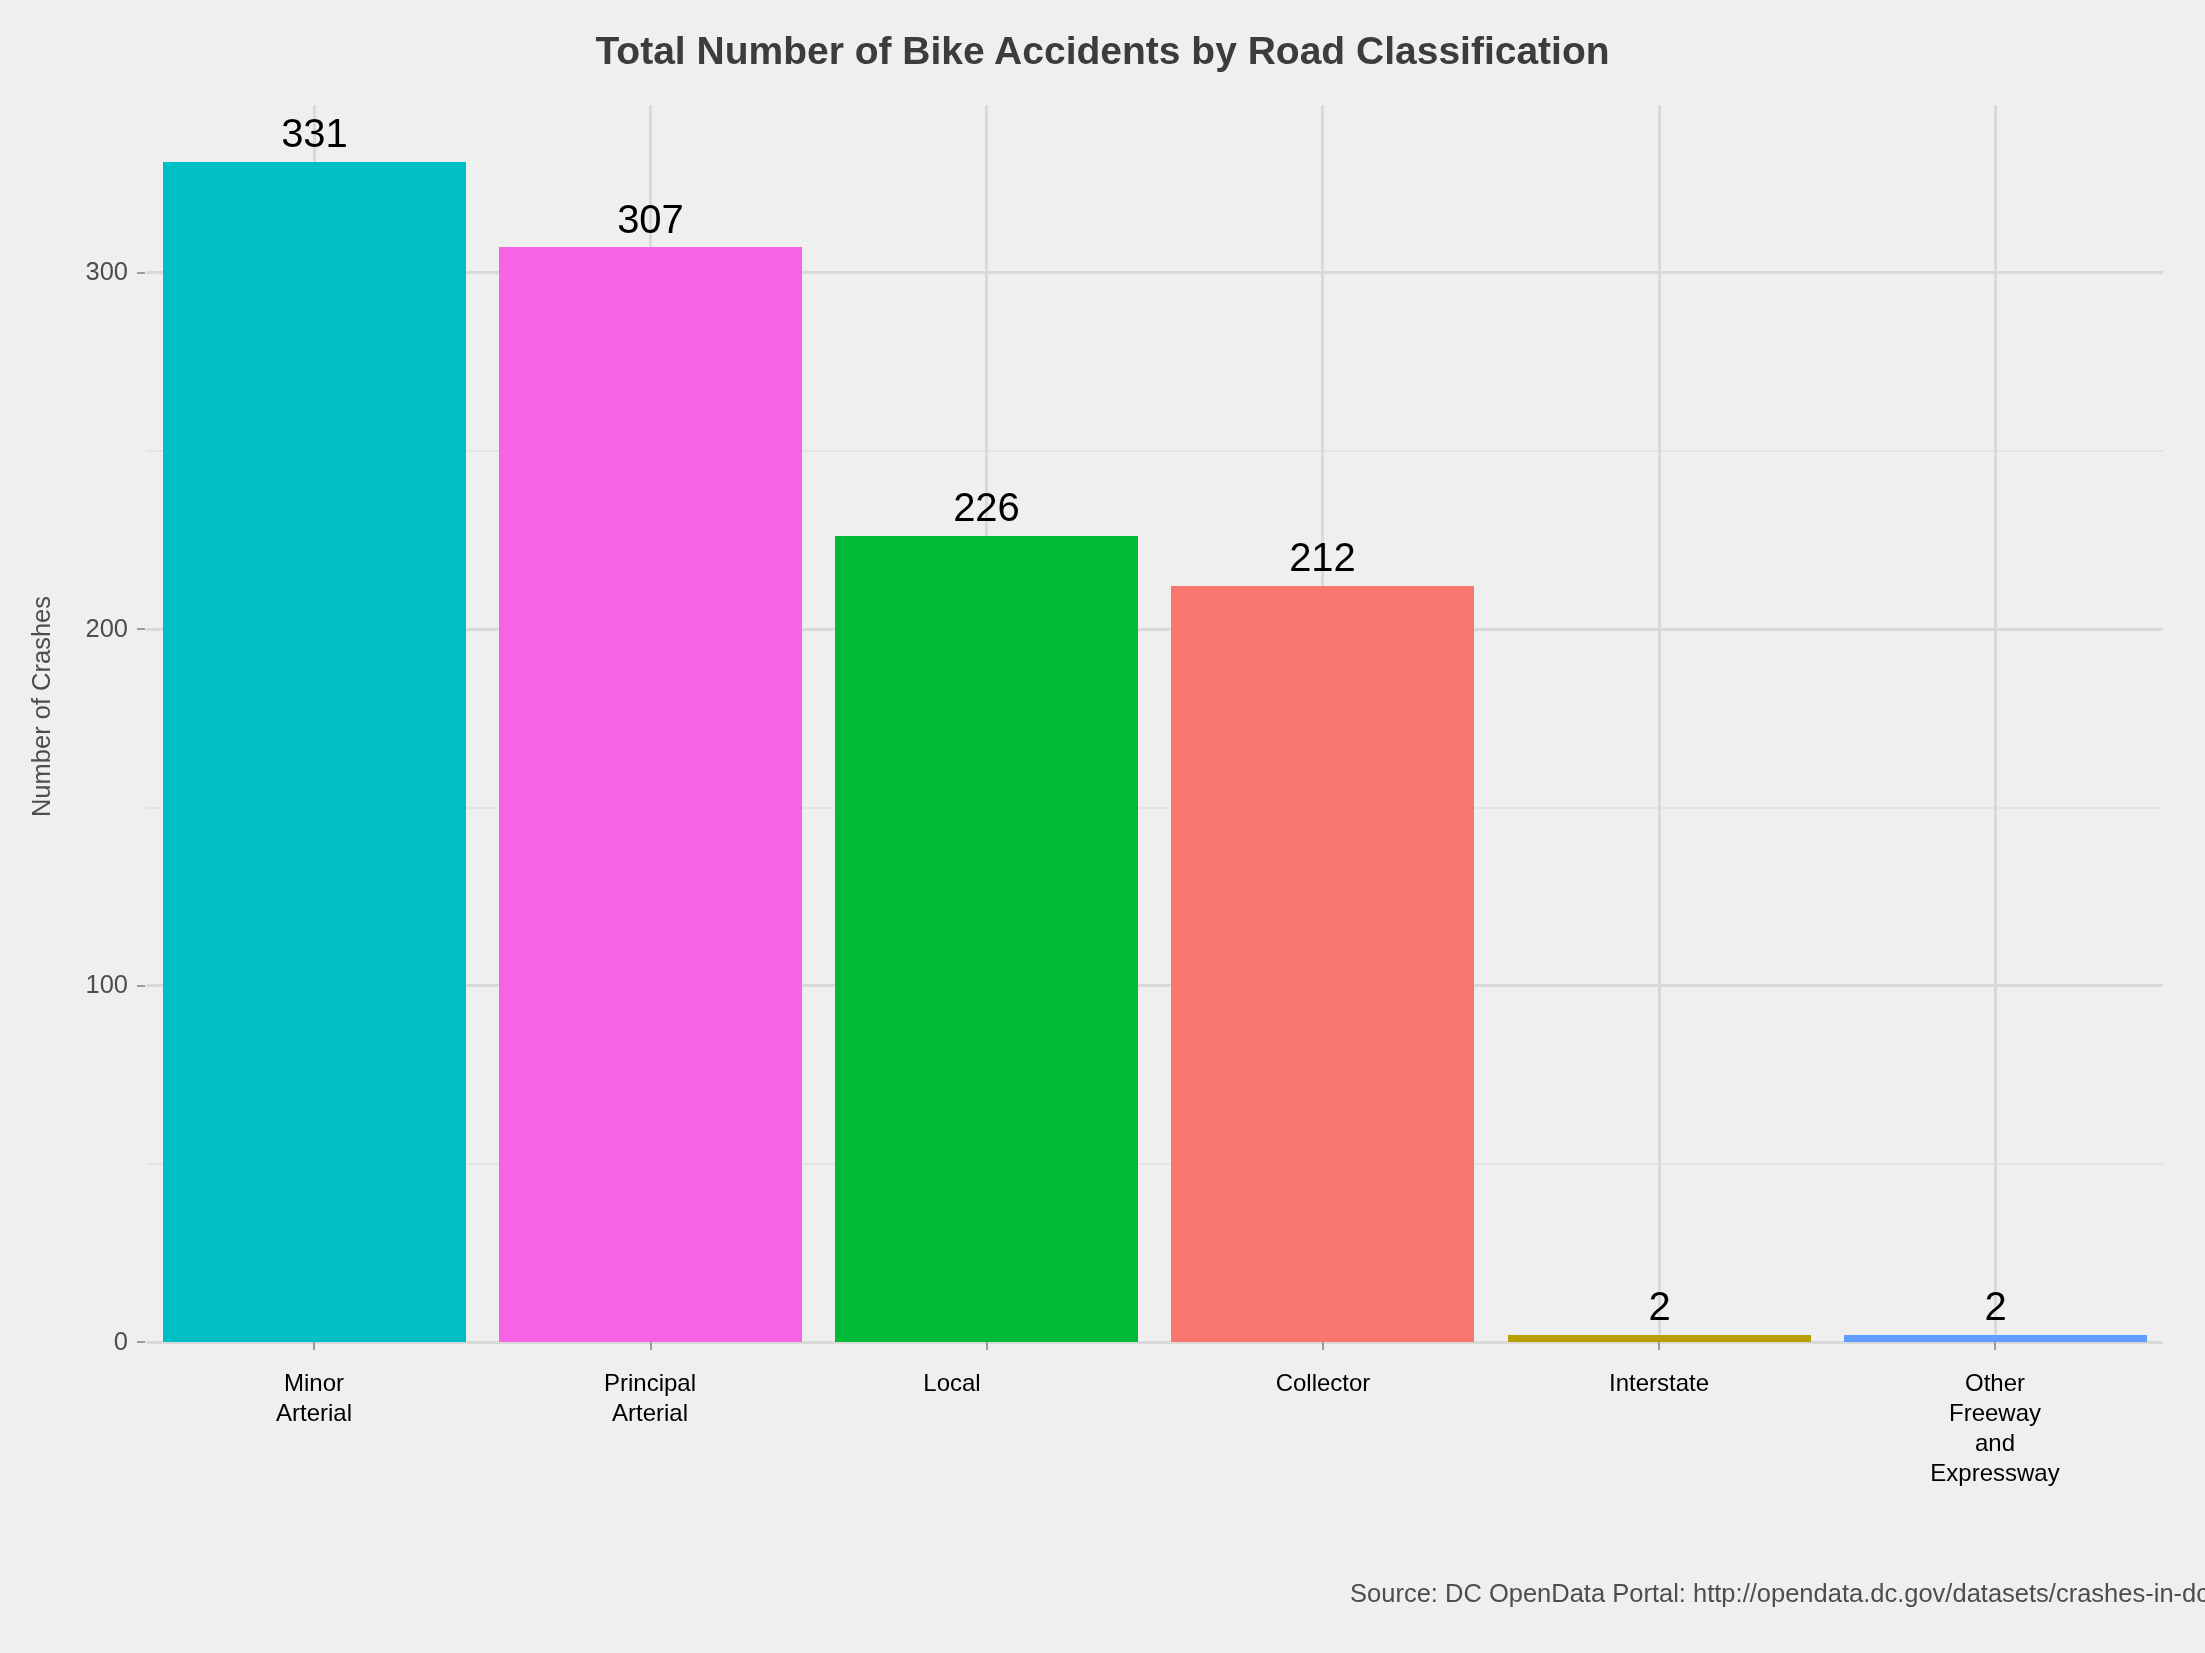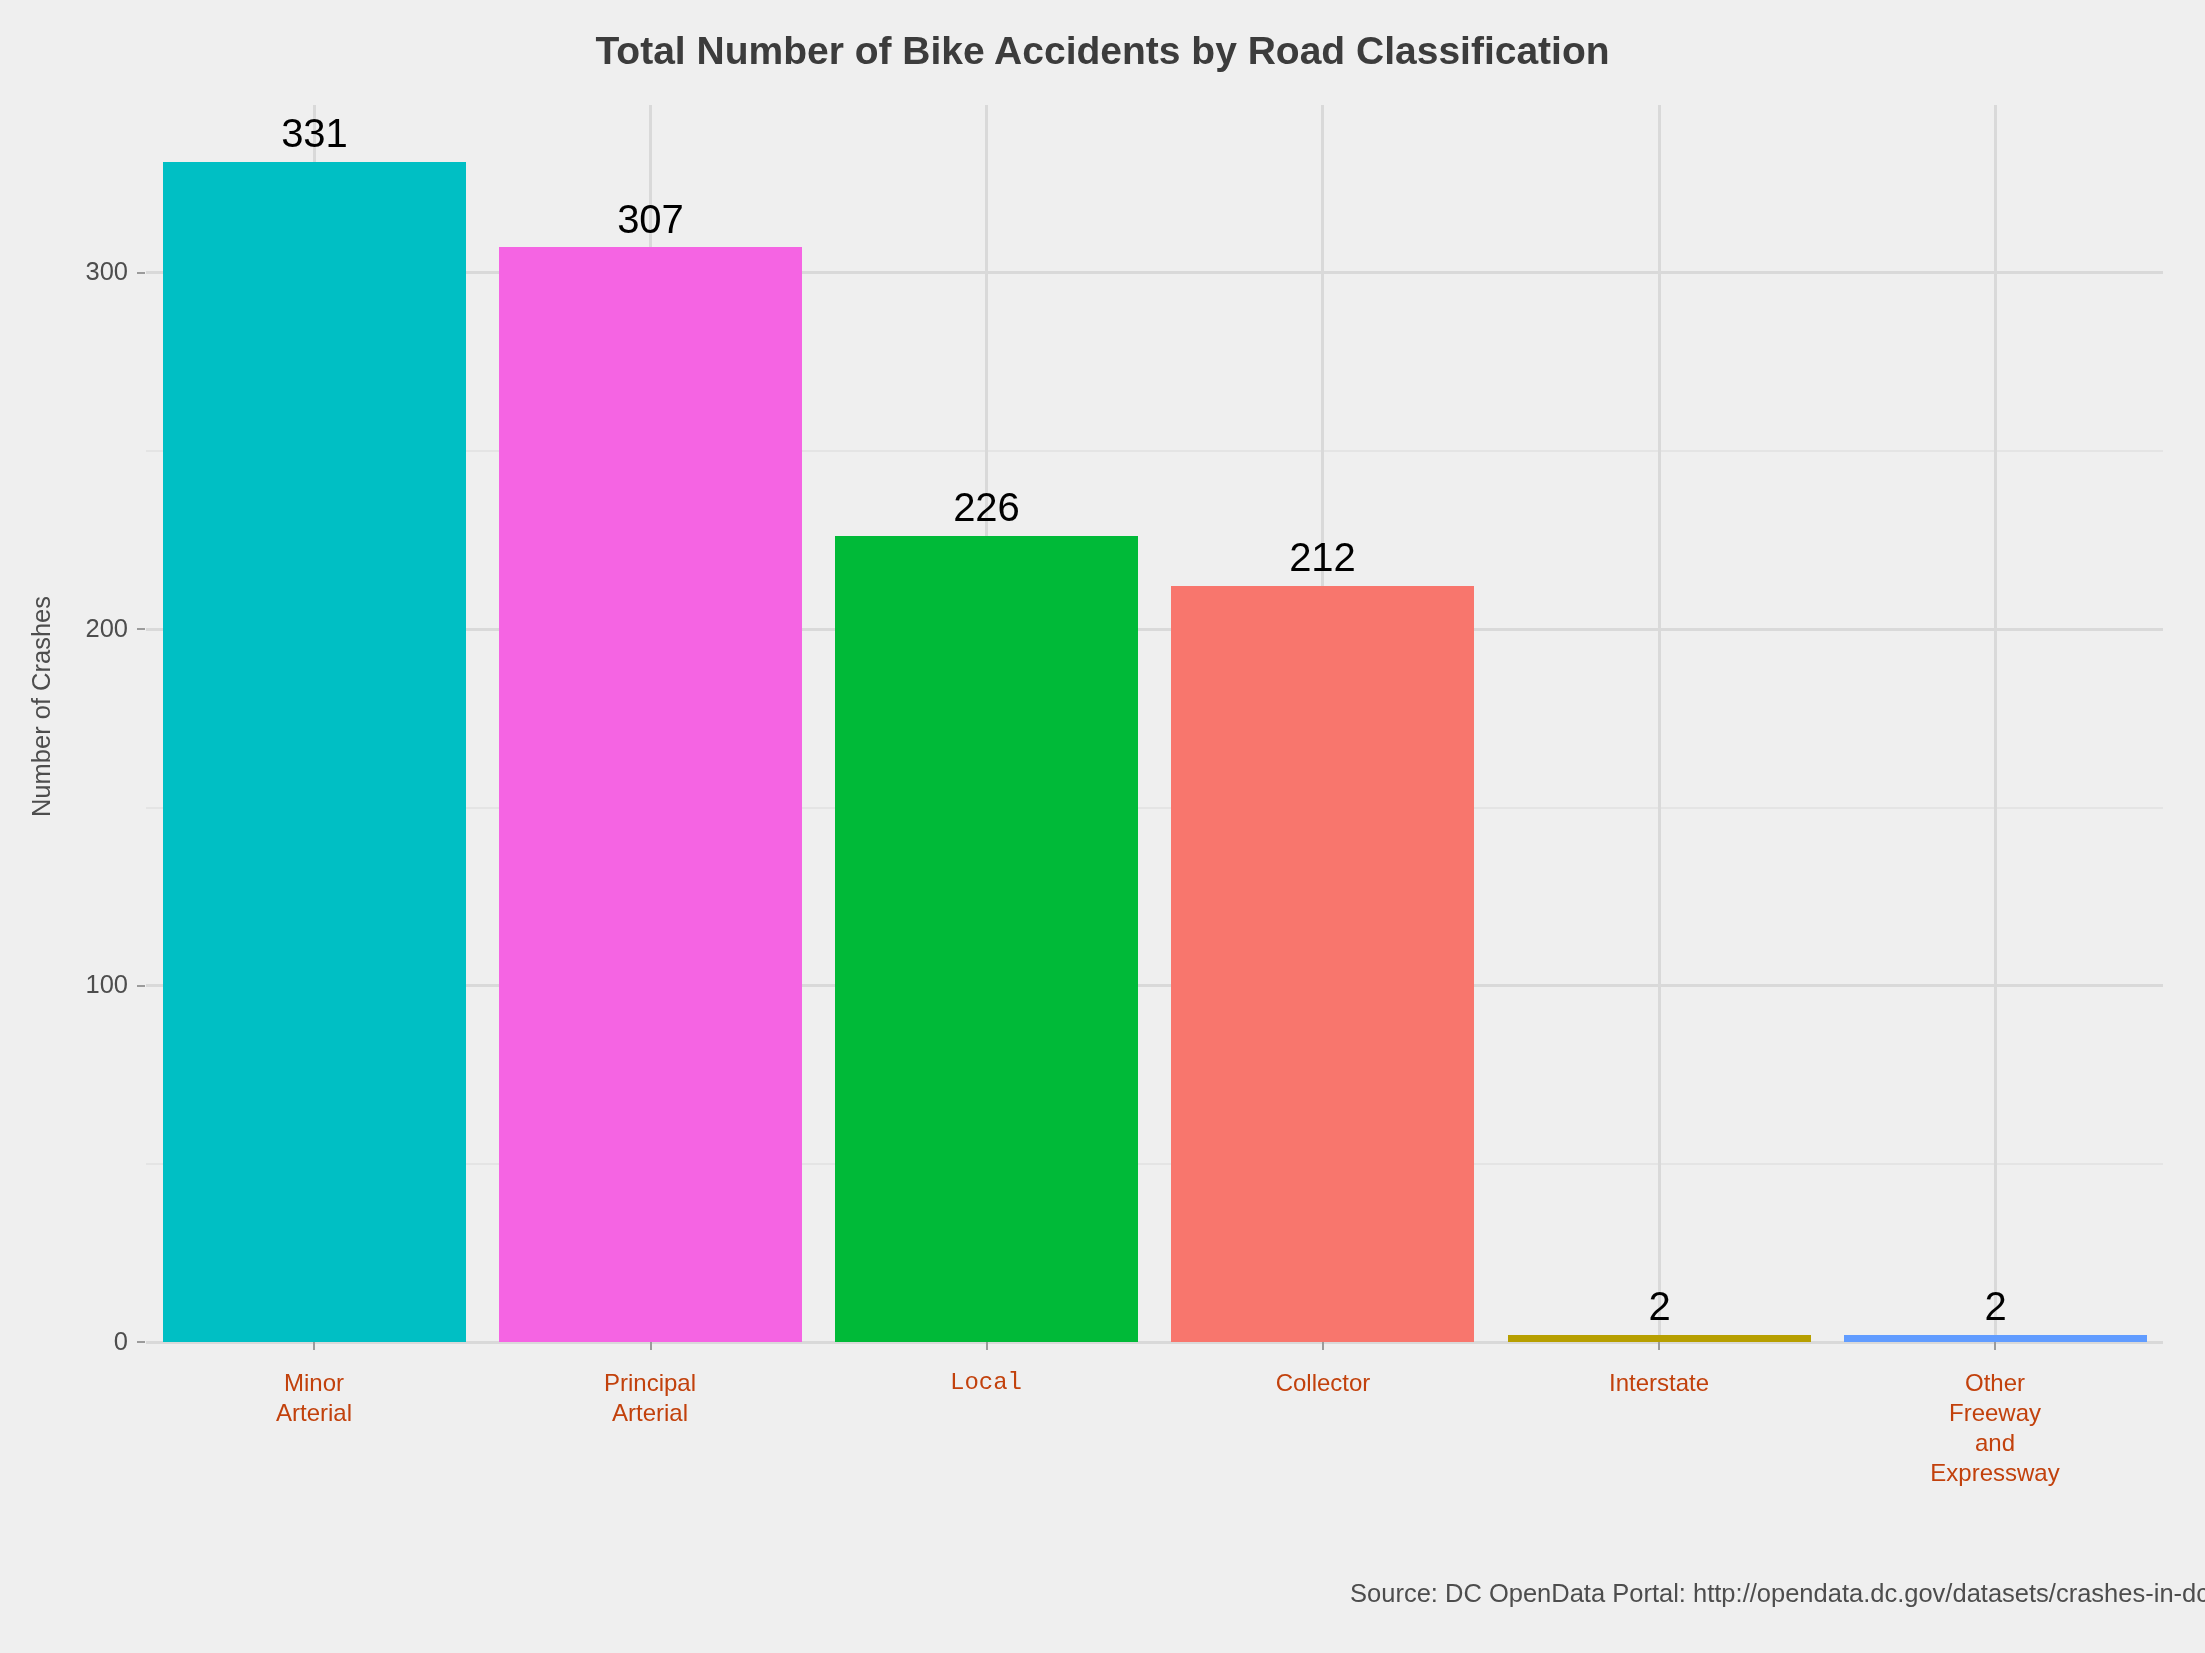--- a/index.html
+++ b/index.html
@@ -113,21 +113,21 @@
   .x-tick-mark {
     position: absolute;
     width: 2.1px;
     height: 7.6px;
     background: #9B9B9B;
   }
   .x-tick-label {
     position: absolute;
     text-align: center;
     font-size: 24px;
-    color: #c2410c;
+    color: #000000;
     line-height: 30px;
   }
   .x-tick-label span {
     display: block;
   }
 
   
   #chart-caption {
     position: absolute;
     right: 32px;
@@ -190,21 +190,21 @@
       <div class="x-tick-label" style="left: 142px; width: 344px; top: 1368px;">
         <span>Minor</span>
         <span>Arterial</span>
       </div>
       <div class="x-tick-mark" style="left: 650px; top: 1342px;"></div>
       <div class="x-tick-label" style="left: 478px; width: 344px; top: 1368px;">
         <span>Principal</span>
         <span>Arterial</span>
       </div>
       <div class="x-tick-mark" style="left: 986px; top: 1342px;"></div>
-      <div class="x-tick-label" style="left: 814px; width: 344px; top: 1368px; font-family: Liberation Mono, monospace;">
+      <div class="x-tick-label" style="left: 780px; width: 344px; top: 1368px;">
         <span>Local</span>
       </div>
       <div class="x-tick-mark" style="left: 1322px; top: 1342px;"></div>
       <div class="x-tick-label" style="left: 1151px; width: 344px; top: 1368px;">
         <span>Collector</span>
       </div>
       <div class="x-tick-mark" style="left: 1658px; top: 1342px;"></div>
       <div class="x-tick-label" style="left: 1487px; width: 344px; top: 1368px;">
         <span>Interstate</span>
       </div>

